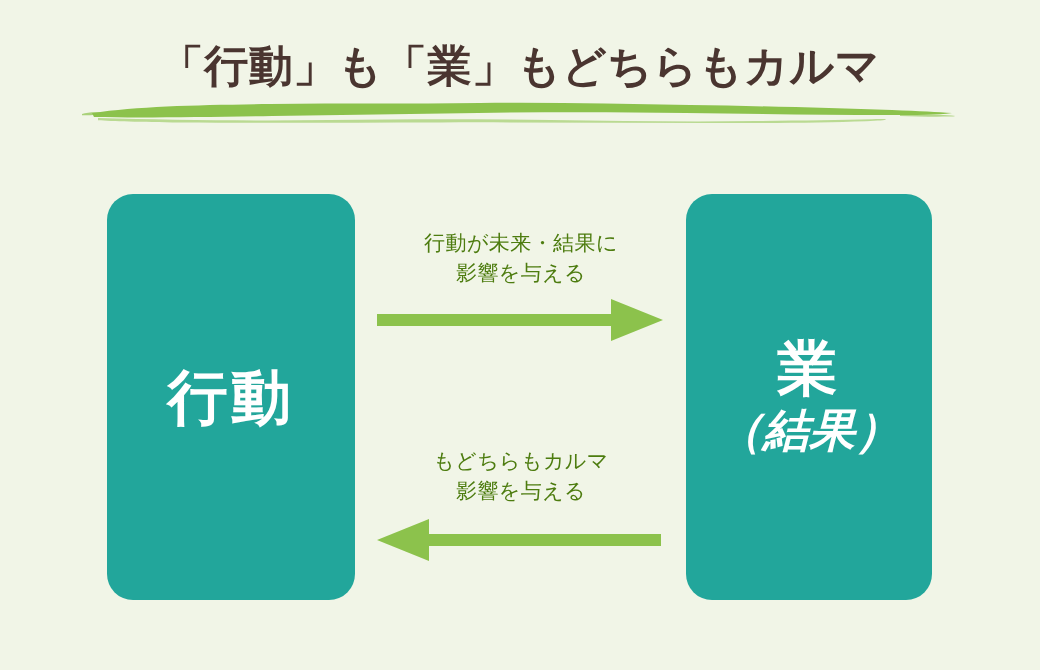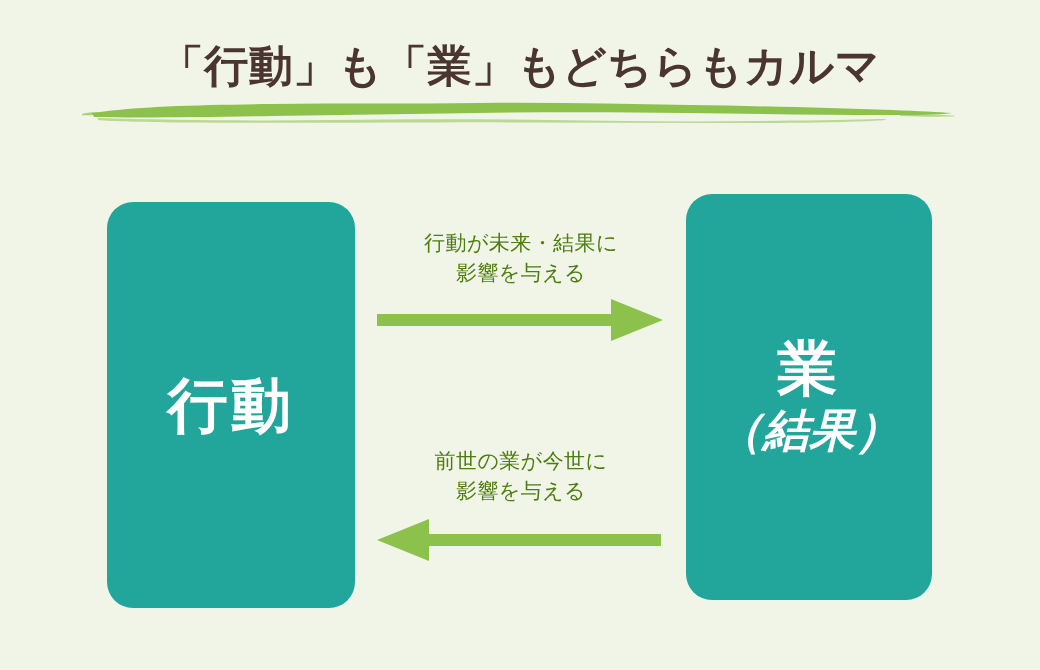--- a/index.html
+++ b/index.html
@@ -57,21 +57,21 @@
     border-radius: 26px;
     display: flex;
     align-items: center;
     justify-content: center;
     flex-direction: column;
     color: #ffffff;
     text-align: center;
   }
   #box-action {
     left: 107px;
-    top: 202px;
+    top: 194px;
     width: 248px;
     height: 406px;
   }
   #box-result {
     left: 686px;
     top: 194px;
     width: 246px;
     height: 406px;
   }
   .box-line-main {
@@ -157,21 +157,21 @@
   <div class="arrow-group" id="arrow-group-forward">
     <div class="arrow-label">行動が未来・結果に</div>
     <div class="arrow-label">影響を与える</div>
     <svg class="arrow-svg-wrap" viewBox="0 0 300 46">
       <rect x="6" y="17" width="242" height="12" fill="#8cc24c"></rect>
       <polygon points="240,2 292,23 240,44" fill="#8cc24c"></polygon>
     </svg>
   </div>
 
   <div class="arrow-group" id="arrow-group-backward">
-    <div class="arrow-label">前世の業が今世に</div>
+    <div class="arrow-label">もどちらもカルマ</div>
     <div class="arrow-label">影響を与える</div>
     <svg class="arrow-svg-wrap" viewBox="0 0 300 46">
       <rect x="50" y="17" width="240" height="12" fill="#8cc24c"></rect>
       <polygon points="58,2 58,44 6,23" fill="#8cc24c"></polygon>
     </svg>
   </div>
 
 </div>
 
 </body></html>

